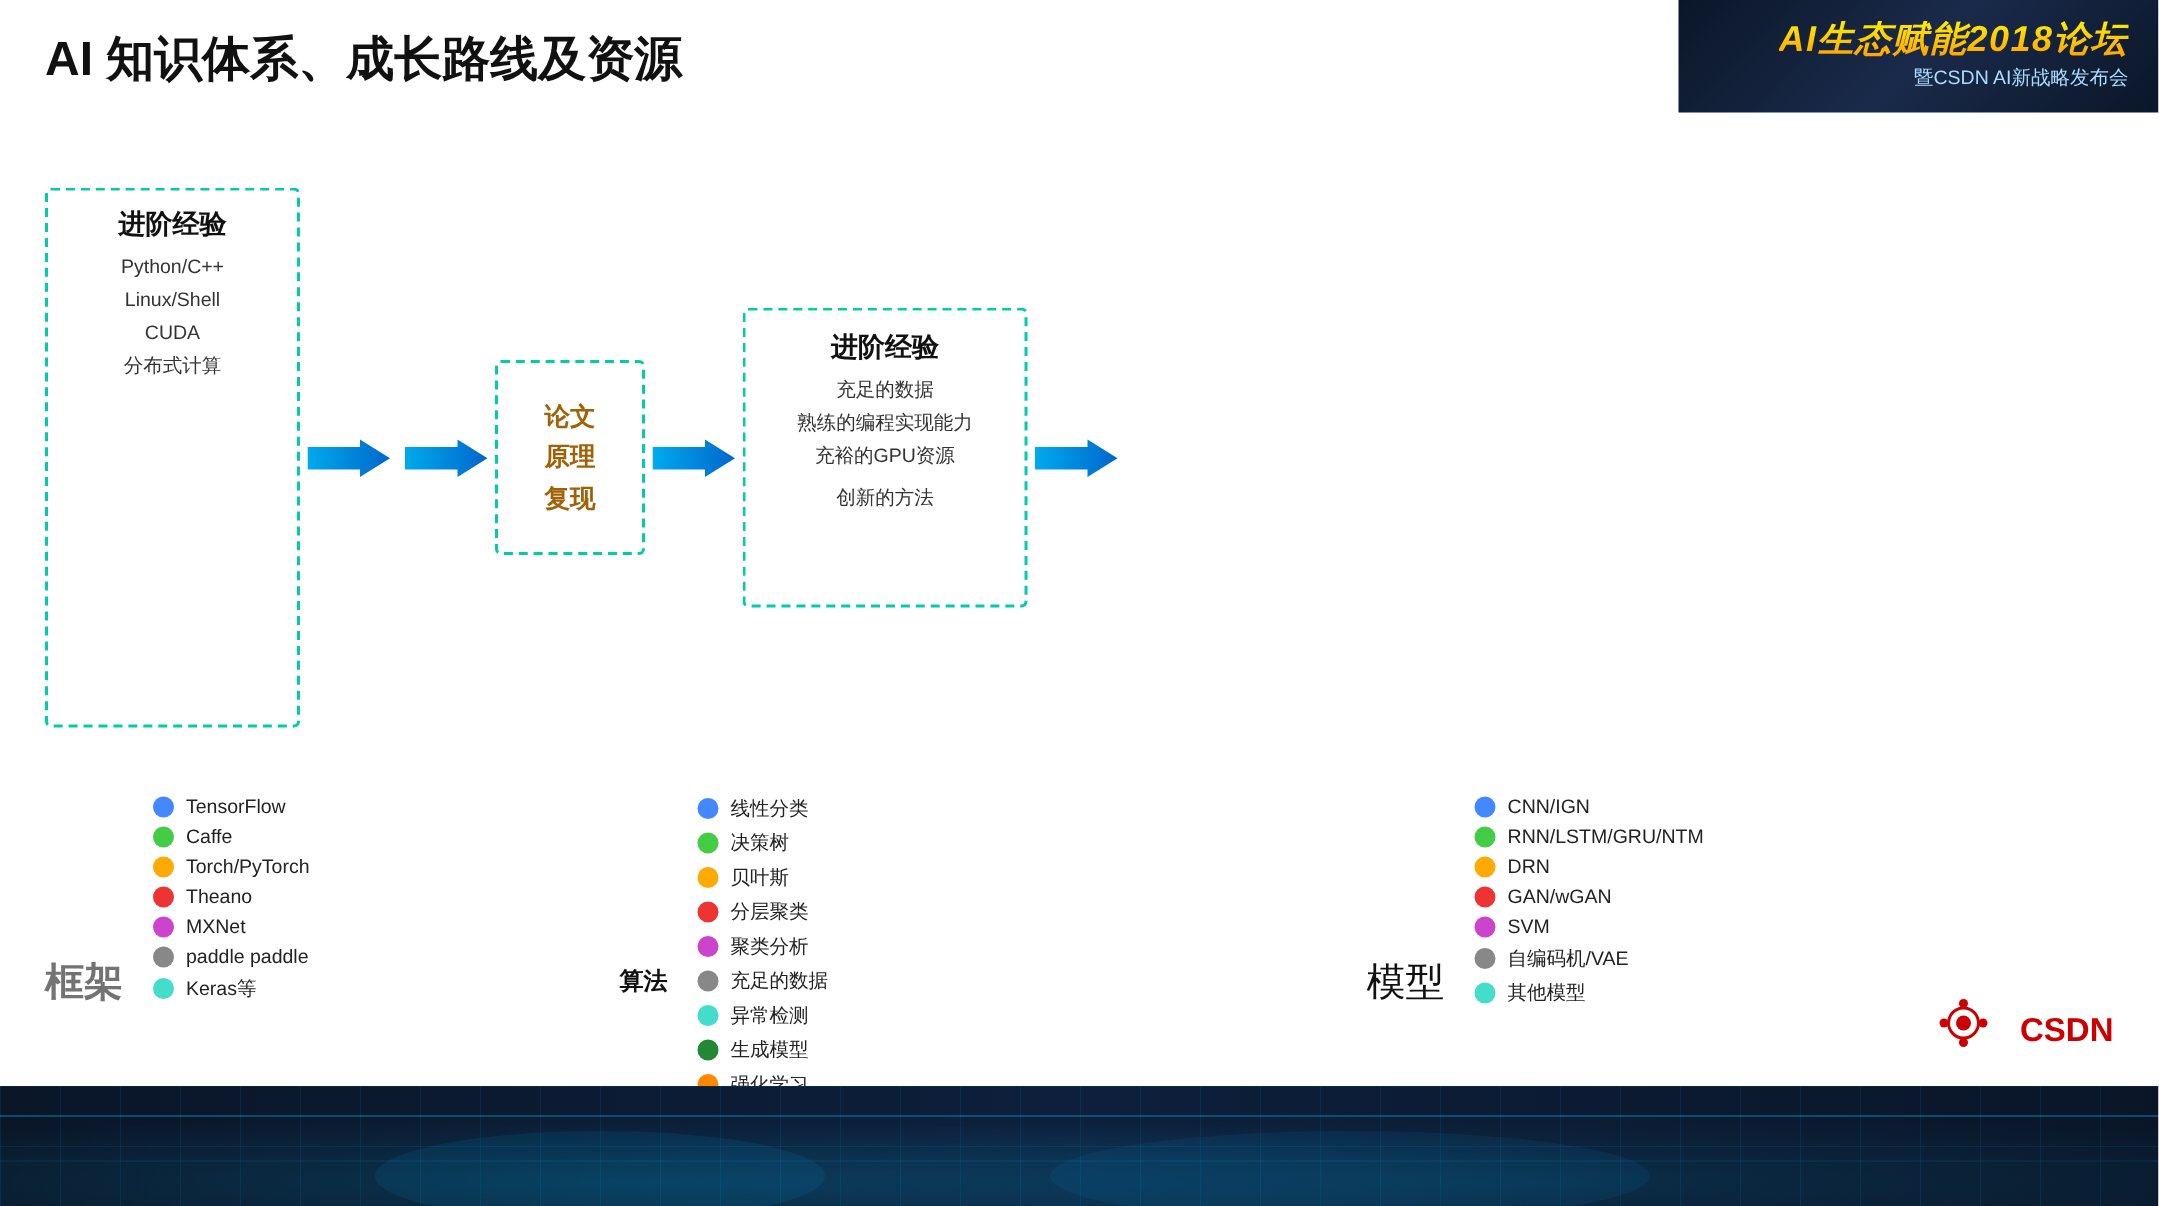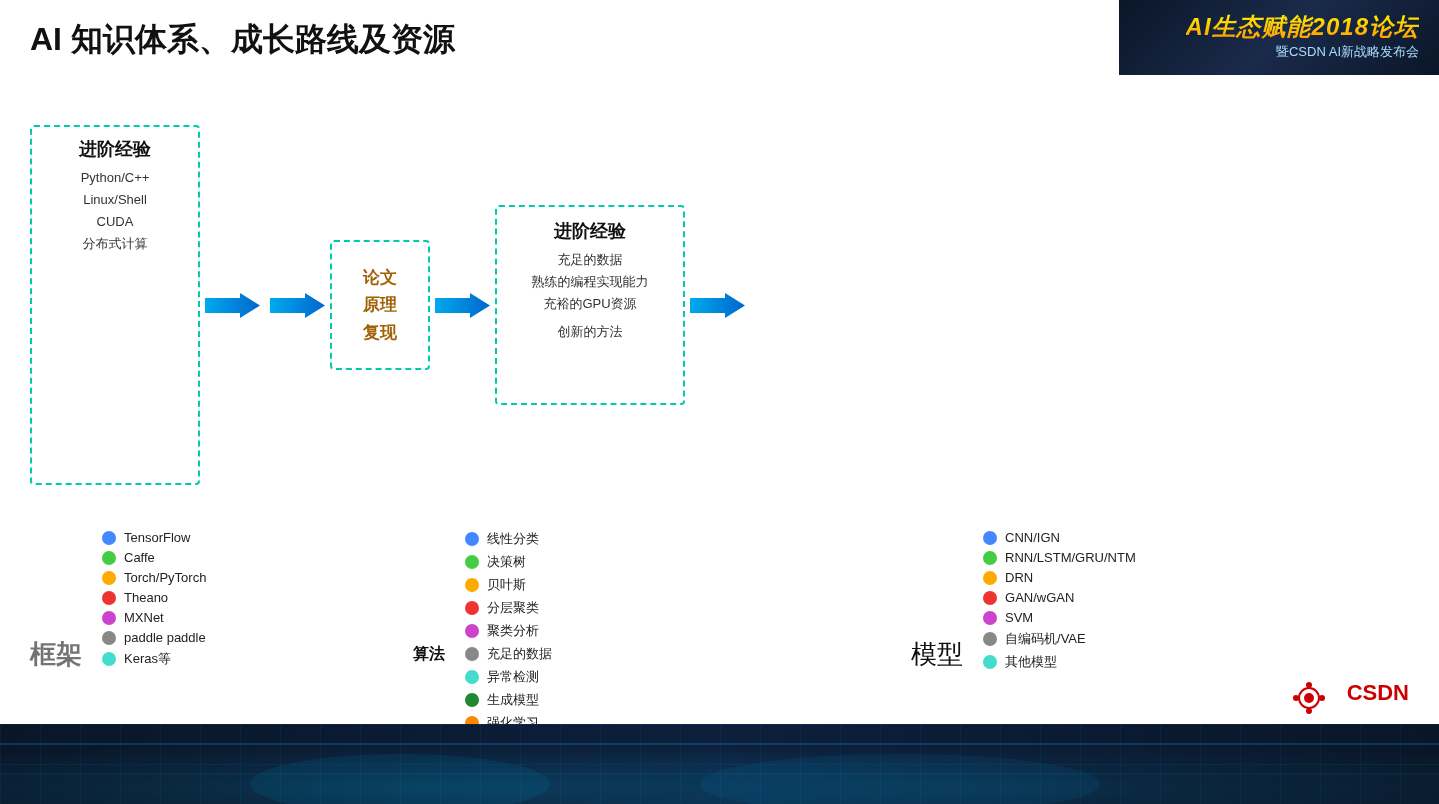--- a/index.html
+++ b/index.html
@@ -197,24 +197,24 @@
     .arrow-svg {
       width: 55px;
       height: 35px;
       flex-shrink: 0;
       margin: 0 5px;
     }
 
     
     .csdn-logo {
       position: absolute;
-      bottom: 88px;
+      bottom: 104px;
       right: 30px;
       display: flex;
-      align-items: flex-start;
+      align-items: flex-end;
       gap: 20px;
     }
 
     .csdn-icon {
       width: 36px;
       height: 36px;
     }
 
     .csdn-text {
       font-size: 22px;

